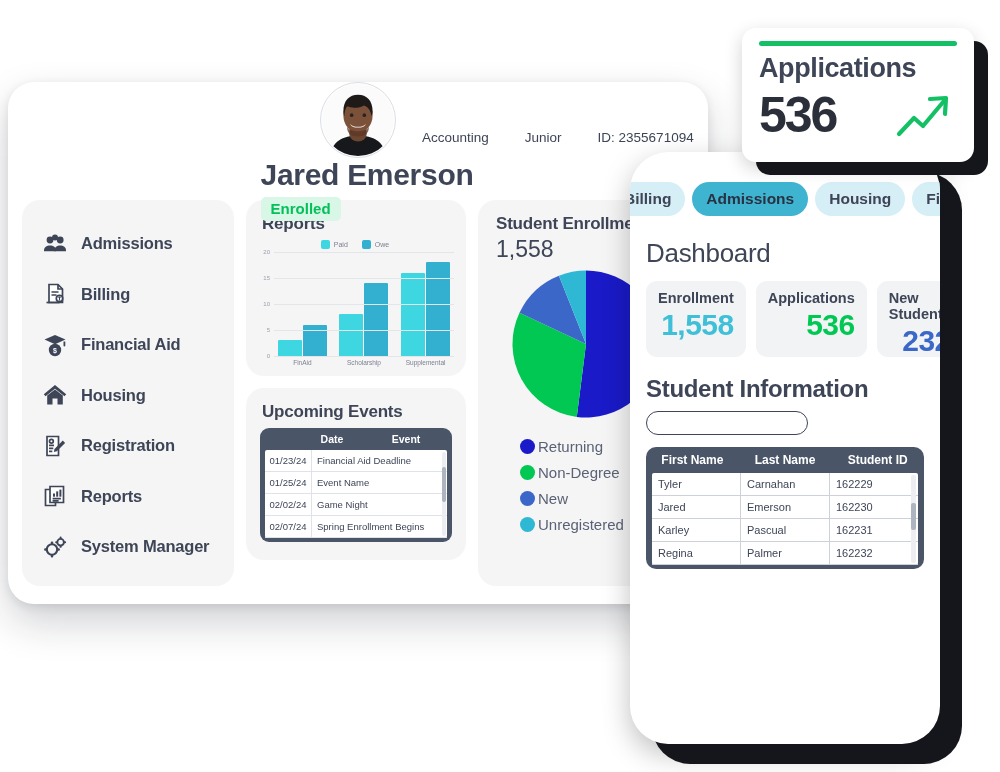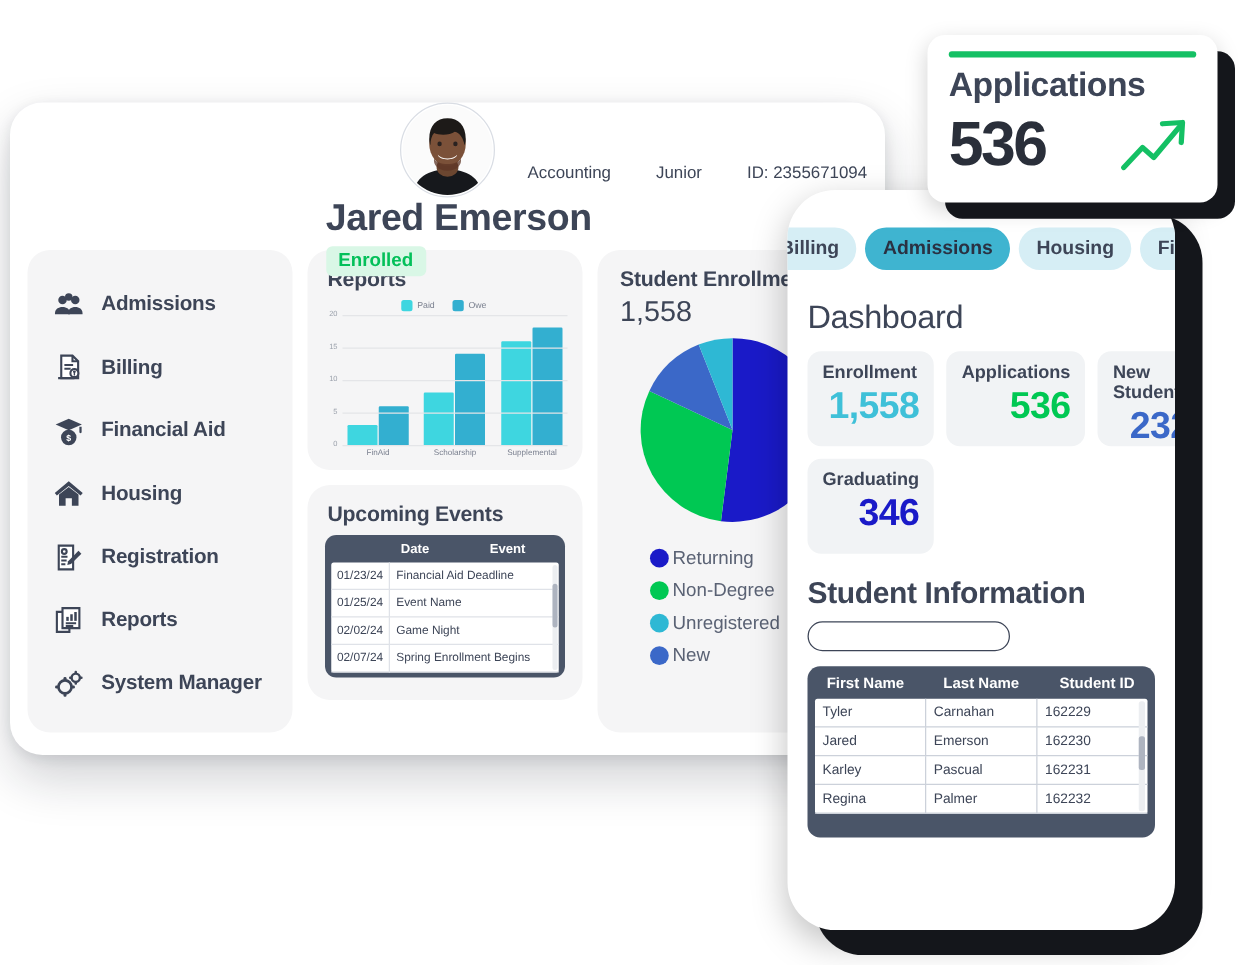--- a/index.html
+++ b/index.html
@@ -166,21 +166,21 @@
     font-size: 15.5px; font-weight: bold;
     padding: 8px 14px; border-radius: 19px; white-space: nowrap;
     cursor: pointer;
   }
   .tab.active { background: #3fb4d0; color: #2a3142; }
   .phone-h1 {
     font-size: 26px; font-weight: normal; color: #3d4557;
     margin-top: 22px; letter-spacing: -.3px;
   }
   .stat-grid {
-    display: grid; grid-template-columns: 1fr 1fr 1fr; gap: 10px; margin-top: 12px;
+    display: grid; grid-template-columns: 1fr 1fr 1fr 1fr; gap: 10px; margin-top: 12px;
   }
   .stat-card {
     background: #f1f3f5; border-radius: 11px; padding: 9px 12px 11px;
     height: 76px;
   }
   .stat-label { font-size: 14.5px; font-weight: bold; color: #3d4557; }
   .stat-value {
     font-size: 30px; font-weight: bold; text-align: right; margin-top: 2px;
     letter-spacing: -.5px;
   }
@@ -189,21 +189,21 @@
     margin-top: 18px; letter-spacing: -.3px;
   }
   .search-bar {
     margin-top: 8px; height: 24px; border: 1.6px solid #3d4557;
     border-radius: 13px; display: flex; align-items: center;
     padding: 0 9px; justify-content: space-between; width: 162px;
   }
   .search-bar svg { display: block; }
   .stu-table {
     margin-top: 12px; background: #4a5568; border-radius: 10px;
-    padding-bottom: 19px; overflow: hidden;
+    padding-bottom: 4px; overflow: hidden;
   }
   .st-head {
     display: flex; color: #fff; font-size: 12px; font-weight: bold;
     height: 26px; align-items: center;
   }
   .st-head span { flex: 1; text-align: center; }
   .st-body { background: #fff; margin: 0 6px; border-radius: 2px; position: relative; }
   .st-row {
     display: flex; font-size: 11px; color: #3d4557;
     height: 23px; border-bottom: 1px solid #ccd1da;
@@ -465,26 +465,26 @@
         <div class="pie-legend" id="pieLegend">
             <div class="pl-item">
               <span class="pl-dot" style="background: rgb(26, 26, 200);"></span>
               <span class="pl-tx">Returning</span>
             </div>
             <div class="pl-item">
               <span class="pl-dot" style="background: rgb(0, 200, 83);"></span>
               <span class="pl-tx">Non-Degree</span>
             </div>
             <div class="pl-item">
+              <span class="pl-dot" style="background: rgb(59, 104, 200);"></span>
+              <span class="pl-tx">New</span>
+            </div>
+            <div class="pl-item">
               <span class="pl-dot" style="background: rgb(46, 184, 212);"></span>
               <span class="pl-tx">Unregistered</span>
-            </div>
-            <div class="pl-item">
-              <span class="pl-dot" style="background: rgb(59, 104, 200);"></span>
-              <span class="pl-tx">New</span>
             </div>
           </div>
       </div>
 
     </div>
   </div>
 
   <div class="phone">
     <div class="phone-inner">
 

